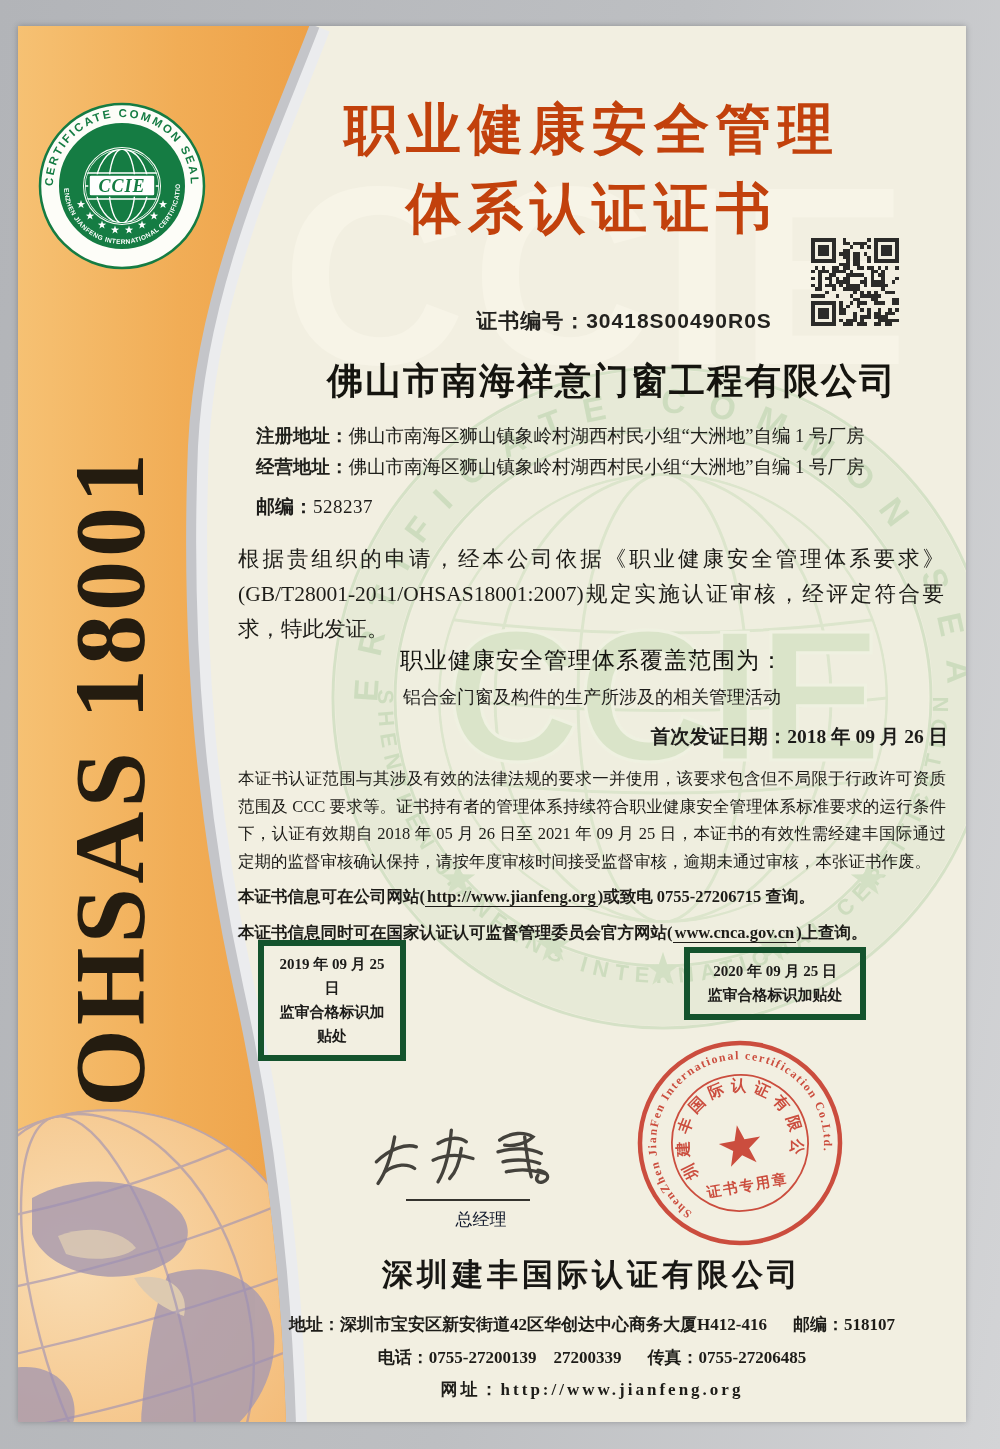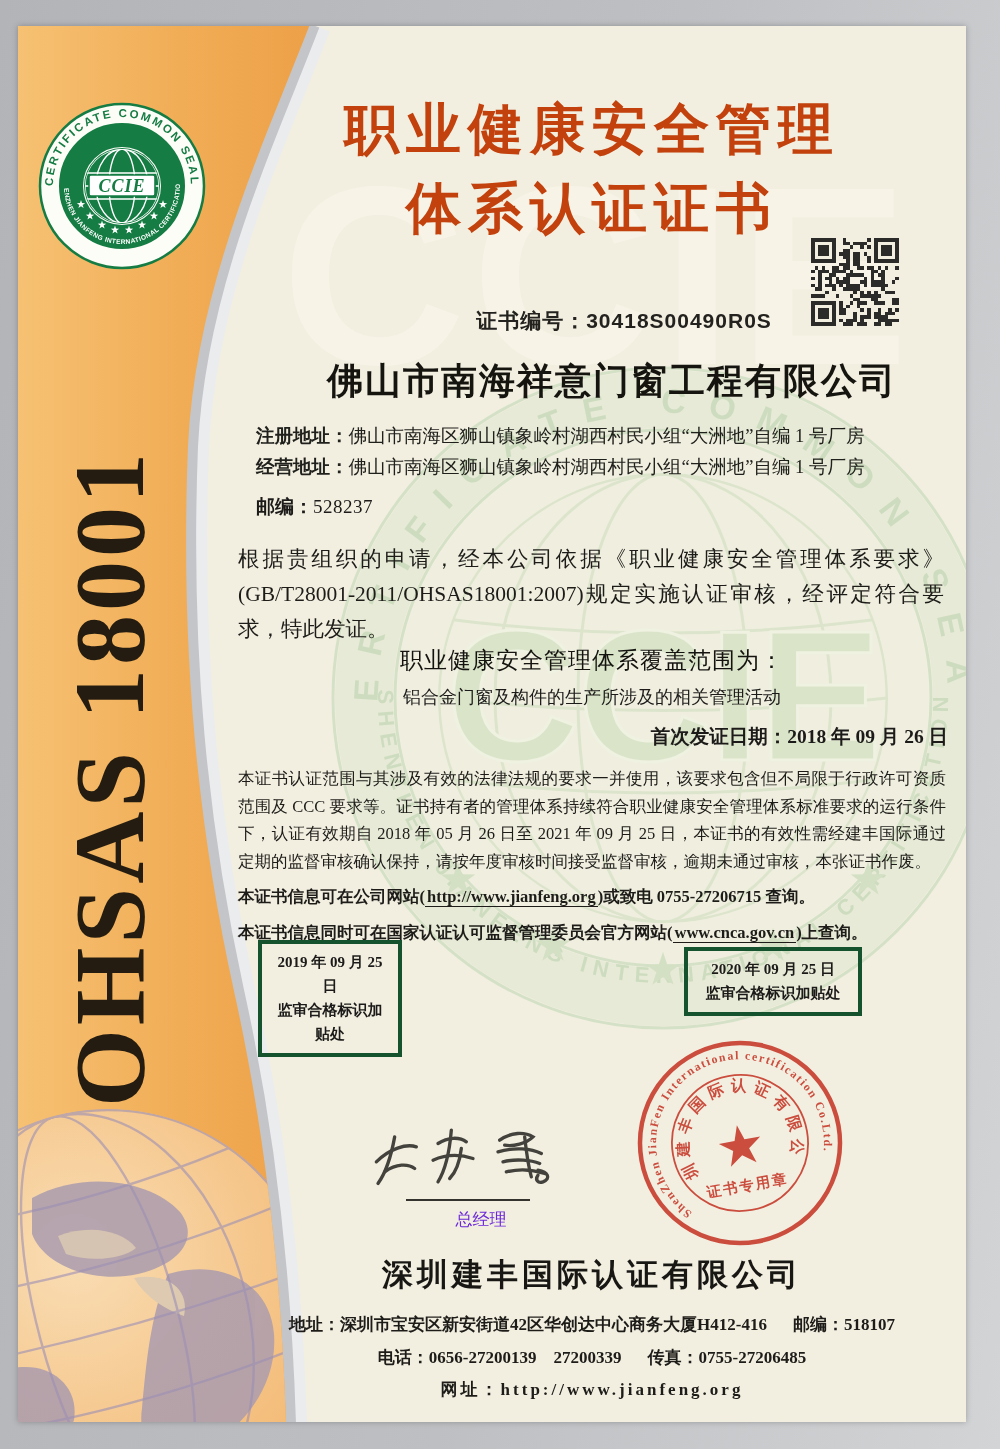--- a/index.html
+++ b/index.html
@@ -64,24 +64,24 @@
   }
   .scope-text{position:absolute;left:0;top:659px;width:100%;text-align:center;font-size:18px;}
   .first-issue{position:absolute;left:0;top:697px;width:100%;text-align:right;font-size:19.5px;font-weight:700;}
   .fineprint{
     position:absolute;left:2px;top:739px;width:708px;
     font-size:16.5px;line-height:27.5px;text-align:justify;color:#1d1c18;
   }
   .qline{position:absolute;left:2px;width:708px;font-size:16.5px;font-weight:700;color:#1d1c18;}
   .qline .u{border-bottom:1.5px solid #1d1c18;padding:0 2px;}
   .audit-box{
-    position:absolute;border:4px solid #14532d;padding:6px 10px 7px;
+    position:absolute;border:6px solid #14532d;padding:6px 10px 7px;
     text-align:center;font-size:15px;font-weight:700;line-height:24px;background:transparent;
   }
-  .sig-title{position:absolute;left:408px;top:1182px;width:110px;text-align:center;font-size:17px;color:#6d28d9;}
+  .sig-title{position:absolute;left:408px;top:1182px;width:110px;text-align:center;font-size:17px;color:#0f172a;}
   .sig-line{position:absolute;left:388px;top:1173px;width:124px;height:0;border-top:2.5px solid #35332e;}
   .issuer{
     position:absolute;left:0;top:1228px;width:100%;text-align:center;
     font-family:"Liberation Sans","DejaVu Sans",sans-serif;
     font-weight:700;font-size:31px;letter-spacing:4px;color:#181714;
   }
   .foot{position:absolute;left:0;width:100%;text-align:center;font-size:17px;font-weight:700;color:#1d1c18;}
   .foot .gap{display:inline-block;width:26px;}
   .foot.web{letter-spacing:3px;}
   
@@ -573,21 +573,21 @@
       <div>2020 年 09 月 25 日</div>
       <div>监审合格标识加贴处</div>
     </div>
 
     <div class="issuer">深圳建丰国际认证有限公司</div>
 
     <div class="foot" style="top:1287px">
       <span>地址：</span><span>深圳市宝安区新安街道42区华创达中心商务大厦H412-416</span><span class="gap"></span><span>邮编：</span><span>518107</span>
     </div>
     <div class="foot" style="top:1320px">
-      <span>电话：</span><span>0656-27200139　27200339</span><span class="gap"></span><span>传真：</span><span>0755-27206485</span>
+      <span>电话：</span><span>0755-27200139　27200339</span><span class="gap"></span><span>传真：</span><span>0755-27206485</span>
     </div>
     <div class="foot web" style="top:1352px">
       <span>网址：</span><span>http://www.jianfeng.org</span>
     </div>
   </div>
 
   <svg id="signature" width="200" height="95" viewBox="0 0 240 100">
     <g fill="none" stroke="#44423c" stroke-width="4" stroke-linecap="round">
       <path d="M26,18 C22,40 16,60 6,74"></path>
       <path d="M4,48 C20,32 40,26 52,30"></path>

